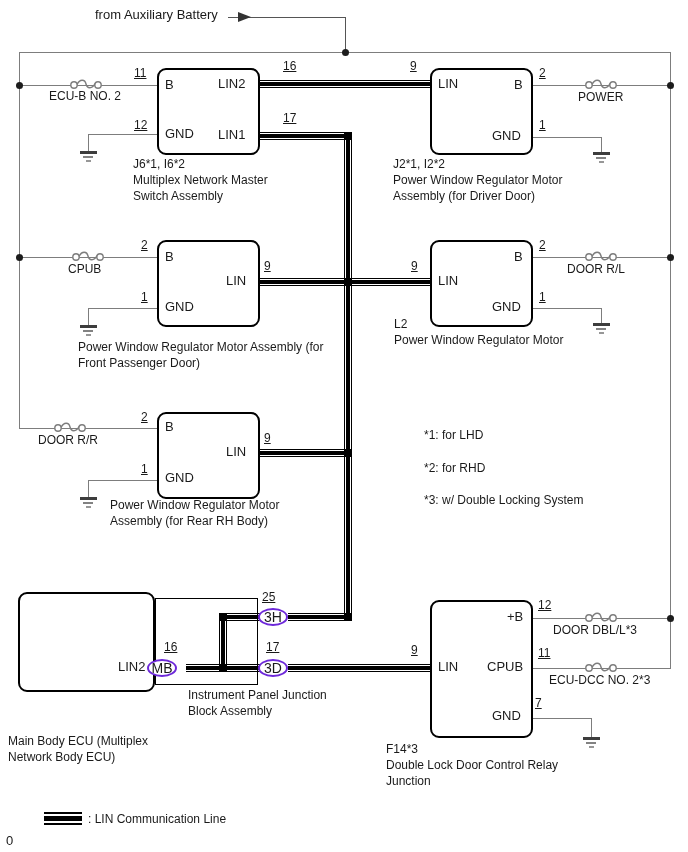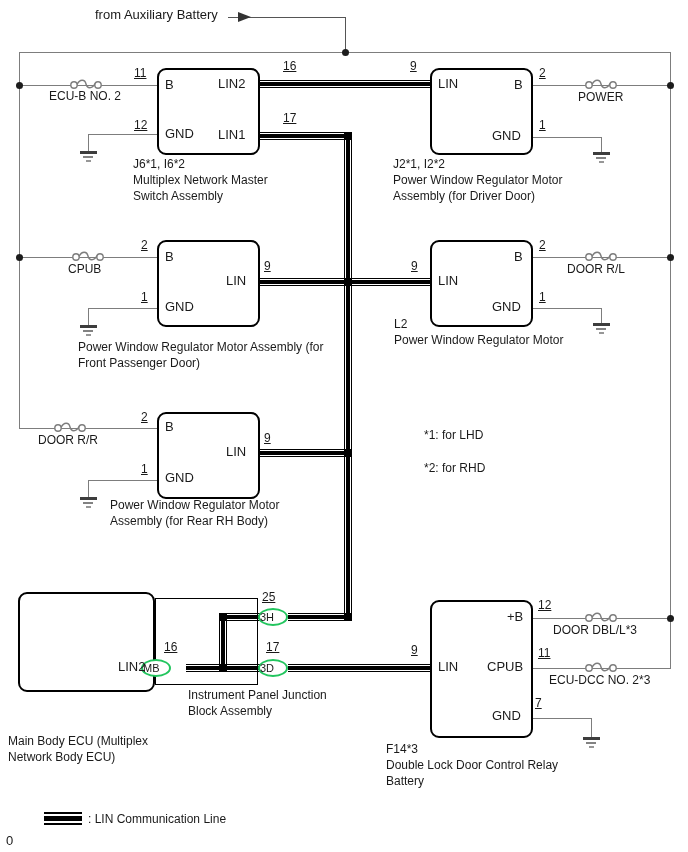--- a/index.html
+++ b/index.html
@@ -12,22 +12,22 @@
   
   .wh { height: 1px; background: #7d7d7d; }
   .wv { width: 1px; background: #7d7d7d; }
   
   .lin-h { height: 8px; background: linear-gradient(to bottom,#000 0 1px,#fff 1px 2px,#000 2px 6px,#fff 6px 7px,#000 7px 8px); }
   .lin-v { width: 8px; background: linear-gradient(to right,#000 0 1px,#fff 1px 2px,#000 2px 6px,#fff 6px 7px,#000 7px 8px); }
   .lin-j { background: #000; width: 8px; height: 8px; }
   .dot { width: 7px; height: 7px; border-radius: 50%; background: #1c1c1c; }
   .box { border: 2px solid #000; border-radius: 9px; background: #fff; }
   .jbox { border: 1px solid #000; background: transparent; }
-  .oval { width: 30px; height: 18px; border: 2px solid #22c55e; border-radius: 50%; background: #fff;
-          display: flex; align-items: center; font-size: 11px; }
+  .oval { width: 30px; height: 18px; border: 2px solid #6d28d9; border-radius: 50%; background: #fff;
+          display: flex; align-items: center; justify-content: center; font-size: 14px; }
   .t  { font-size: 12px; line-height: 16px; white-space: nowrap; }
   .pl { font-size: 13px; line-height: 14px; white-space: nowrap; }
   .pn { font-size: 12px; line-height: 13px; white-space: nowrap; text-decoration: underline; }
   .gnd i { display: block; margin: 0 auto; }
   .gnd .g1 { width: 17px; height: 3px; background: #3d3d3d; }
   .gnd .g2 { width: 10px; height: 2px; margin-top: 2px; background: #828282; }
   .gnd .g3 { width: 5px;  height: 2px; margin-top: 2px; background: #979797; }
   .arrow { width: 0; height: 0; border-top: 5px solid transparent; border-bottom: 5px solid transparent; border-left: 13px solid #333; }
   .legend-swatch { width: 38px; height: 13px;
     background: linear-gradient(to bottom,#000 0 2px,#fff 2px 4px,#000 4px 9px,#fff 9px 11px,#000 11px 13px); }
@@ -169,21 +169,21 @@
 
   <div class="abs box" style="left:157px;top:68px;width:103px;height:87px"></div>
   <div class="abs box" style="left:430px;top:68px;width:103px;height:87px"></div>
   <div class="abs box" style="left:157px;top:240px;width:103px;height:87px"></div>
   <div class="abs box" style="left:430px;top:240px;width:103px;height:87px"></div>
   <div class="abs box" style="left:157px;top:412px;width:103px;height:87px"></div>
   <div class="abs box" style="left:430px;top:600px;width:103px;height:138px"></div>
   <div class="abs box" style="left:18px;top:592px;width:137px;height:100px"></div>
   <div class="abs jbox" style="left:155px;top:598px;width:103px;height:87px"></div>
 
-  <div class="abs oval" style="left:141px;top:659px">
+  <div class="abs oval" style="left:147px;top:659px">
       <span>MB</span>
     </div>
   <div class="abs oval" style="left:258px;top:608px">
       <span>3H</span>
     </div>
   <div class="abs oval" style="left:258px;top:659px">
       <span>3D</span>
     </div>
 
   <div class="abs pl" style="left:165px;top:78px">B</div>
@@ -264,23 +264,24 @@
     <div class="t">Main Body ECU (Multiplex</div>
     <div class="t">Network Body ECU)</div>
   </div>
   <div class="abs" style="left:188px;top:687px">
     <div class="t">Instrument Panel Junction</div>
     <div class="t">Block Assembly</div>
   </div>
   <div class="abs" style="left:386px;top:741px">
     <div class="t">F14*3</div>
     <div class="t">Double Lock Door Control Relay</div>
-    <div class="t">Battery</div>
+    <div class="t">Junction</div>
   </div>
 
   <div class="abs t" style="left:424px;top:427px">*1: for LHD</div>
   <div class="abs t" style="left:424px;top:460px">*2: for RHD</div>
+  <div class="abs t" style="left:424px;top:492px">*3: w/ Double Locking System</div>
 
   <div class="abs legend-swatch" style="left:44px;top:812px"></div>
   <div class="abs t" style="left:88px;top:811px">: LIN Communication Line</div>
   <div class="abs t" style="left:6px;top:833px;font-size:13px">0</div>
 
 </div>
 
 </body></html>

